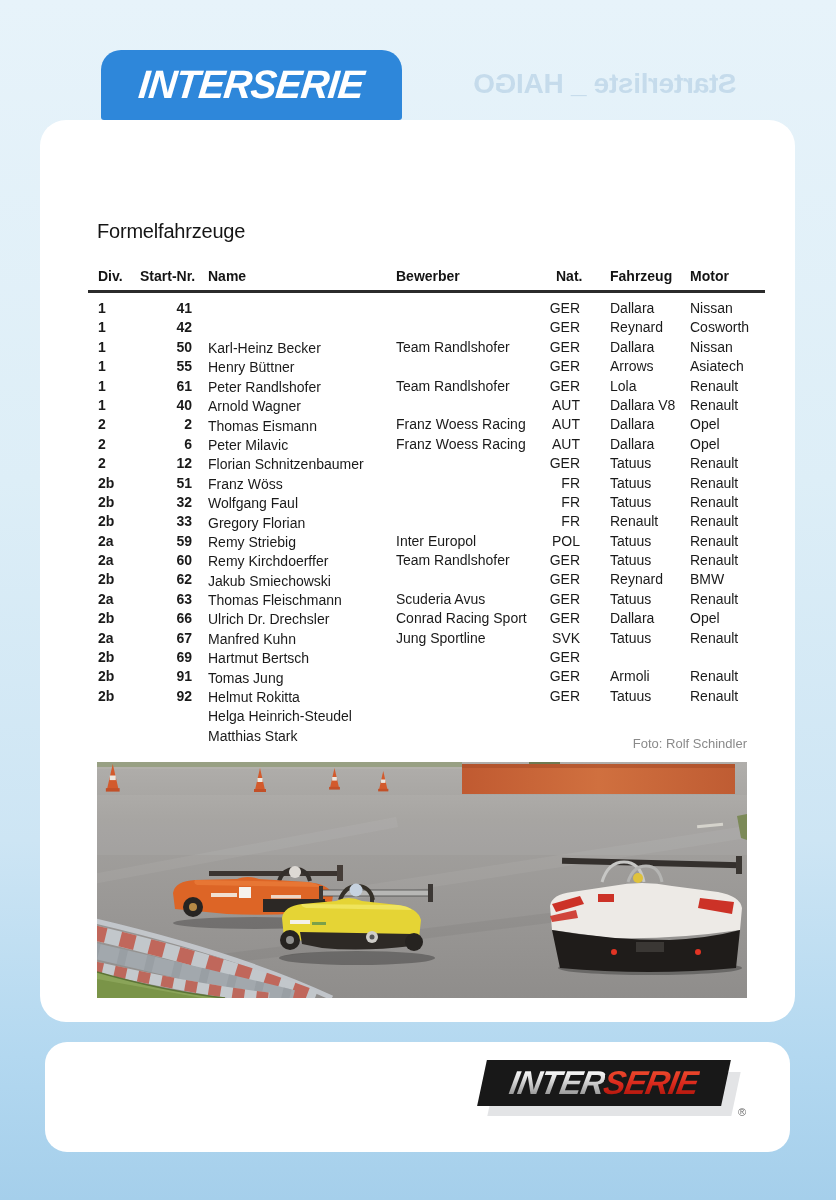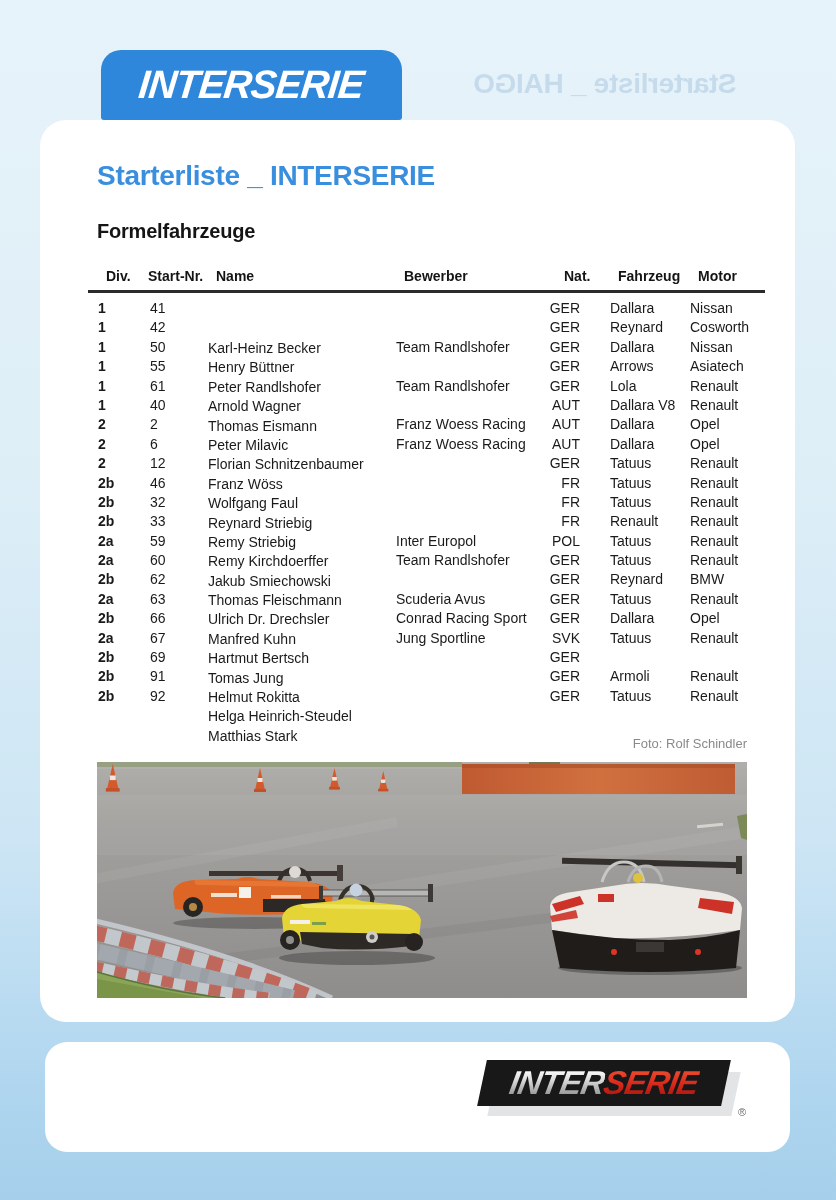--- a/index.html
+++ b/index.html
@@ -29,39 +29,39 @@
   .card{
     position:absolute;left:40px;top:120px;width:755px;height:902px;
     background:#ffffff;border-radius:26px;
   }
   .title{
     position:absolute;left:57px;top:40px;
     color:#3a8ede;font-weight:bold;font-size:28px;letter-spacing:-0.3px;white-space:nowrap;
   }
   .section{
     position:absolute;left:57px;top:100px;
-    color:#151515;font-weight:bold;font-size:20px;letter-spacing:-0.2px;
+    color:#151515;font-weight:normal;font-size:20px;letter-spacing:-0.2px;
   }
   
   .thead{
-    position:absolute;left:8px;top:148px;width:755px;padding-left:58px;box-sizing:border-box;
+    position:absolute;left:0;top:148px;width:755px;padding-left:58px;box-sizing:border-box;
     display:grid;grid-template-columns:42px 68px 188px 160px 54px 80px 81px;
     font-weight:bold;font-size:14px;color:#141414;
   }
   .rule{
     position:absolute;left:48px;top:170px;width:677px;height:2.5px;background:#2b2b2b;
   }
   .tbody{position:absolute;left:0;top:179px;width:755px;}
   .trow{
     display:grid;grid-template-columns:52px 42px 204px 144px 40px 110px 75px;
     padding-left:58px;height:19.4px;line-height:19.4px;
     font-size:14px;color:#1a1a1a;white-space:nowrap;
   }
   .trow .c0{font-weight:bold;}
-  .trow .c1{font-weight:normal;text-align:left;}
+  .trow .c1{font-weight:bold;text-align:right;}
   .trow .c2{padding-left:16px;margin-top:40px;}
   .trow .c4{text-align:right;}
   .trow .c5{padding-left:30px;}
   .thead .h4{text-align:left;}
   
   .credit{
     position:absolute;right:48px;top:616px;font-size:13px;color:#8a8a8a;
   }
   .photo{
     position:absolute;left:57px;top:642px;width:650px;height:236px;display:block;
@@ -101,21 +101,20 @@
 <body>
 
 <div class="hdr-logo">
   <span>INTERSERIE</span>
 </div>
 
 <div class="ghost">Starterliste _ HAIGO</div>
 
 <div class="card">
 
-  <div class="title">Starterliste _ INTERSERIE</div>
   <div class="section">Formelfahrzeuge</div>
 
   <div class="thead">
     <span class="h0">Div.</span>
     <span class="h1">Start-Nr.</span>
     <span class="h2">Name</span>
     <span class="h3">Bewerber</span>
     <span class="h4">Nat.</span>
     <span class="h5">Fahrzeug</span>
     <span class="h6">Motor</span>
@@ -200,22 +199,22 @@
       <span class="c0">2</span>
       <span class="c1">12</span>
       <span class="c2">Wolfgang Faul</span>
       <span class="c3"></span>
       <span class="c4">GER</span>
       <span class="c5">Tatuus</span>
       <span class="c6">Renault</span>
     </div>
       <div class="trow" style="">
       <span class="c0">2b</span>
-      <span class="c1">46</span>
-      <span class="c2">Reynard Striebig</span>
+      <span class="c1">51</span>
+      <span class="c2">Gregory Florian</span>
       <span class="c3"></span>
       <span class="c4">FR</span>
       <span class="c5">Tatuus</span>
       <span class="c6">Renault</span>
     </div>
       <div class="trow" style="">
       <span class="c0">2b</span>
       <span class="c1">32</span>
       <span class="c2">Remy Striebig</span>
       <span class="c3"></span>

